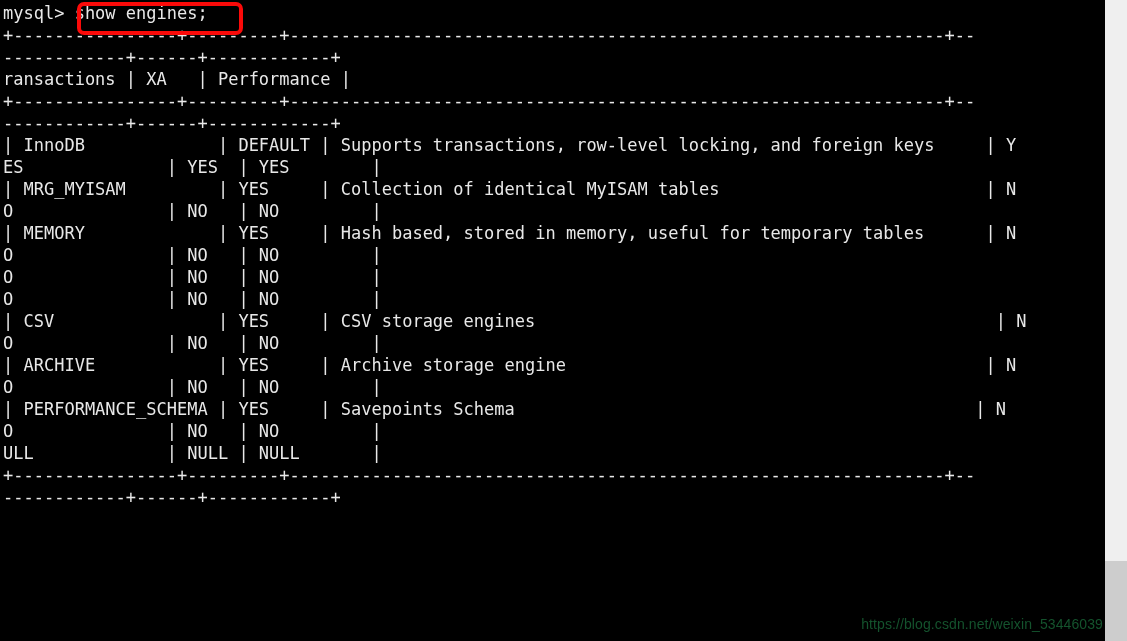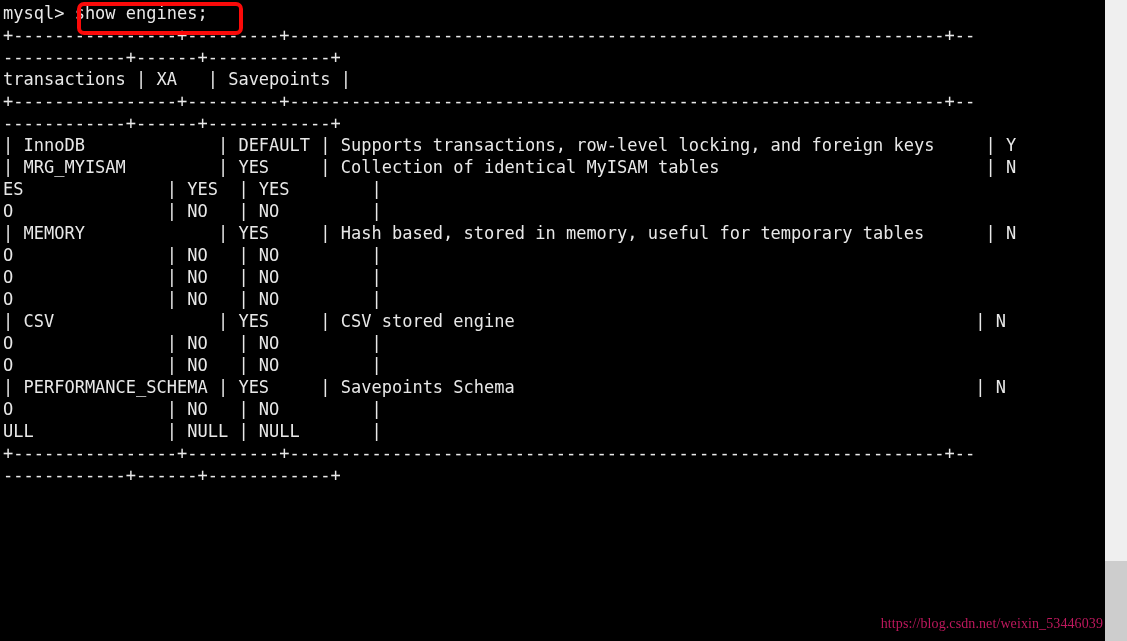--- a/index.html
+++ b/index.html
@@ -79,50 +79,51 @@
     border-radius: 7px;
     box-sizing: border-box;
     pointer-events: none;
   }
 
   
   #watermark {
     position: absolute;
     right: 24px;
     bottom: 9px;
-    font-family: Liberation Serif, serif;
+    font-family: Liberation Sans, sans-serif;
     font-size: 14px;
-    color: #be185d;
+    color: #14532d;
     white-space: nowrap;
     letter-spacing: 0.1px;
   }
 </style>
 </head>
 <body>
 
 <div id="screenshot">
 
   <div id="terminal">
     <div id="term-lines">
         <div class="term-line">mysql&gt; show engines;</div>
         <div class="term-line">+----------------+---------+----------------------------------------------------------------+--</div>
         <div class="term-line">------------+------+------------+</div>
-        <div class="term-line">transactions | XA   | Savepoints |</div>
+        <div class="term-line">ransactions | XA   | Performance |</div>
         <div class="term-line">+----------------+---------+----------------------------------------------------------------+--</div>
         <div class="term-line">------------+------+------------+</div>
         <div class="term-line">| InnoDB             | DEFAULT | Supports transactions, row-level locking, and foreign keys     | Y</div>
+        <div class="term-line">ES              | YES  | YES        |</div>
         <div class="term-line">| MRG_MYISAM         | YES     | Collection of identical MyISAM tables                          | N</div>
-        <div class="term-line">ES              | YES  | YES        |</div>
         <div class="term-line">O               | NO   | NO         |</div>
         <div class="term-line">| MEMORY             | YES     | Hash based, stored in memory, useful for temporary tables      | N</div>
         <div class="term-line">O               | NO   | NO         |</div>
         <div class="term-line">O               | NO   | NO         |</div>
         <div class="term-line">O               | NO   | NO         |</div>
-        <div class="term-line">| CSV                | YES     | CSV stored engine                                             | N</div>
+        <div class="term-line">| CSV                | YES     | CSV storage engines                                             | N</div>
         <div class="term-line">O               | NO   | NO         |</div>
+        <div class="term-line">| ARCHIVE            | YES     | Archive storage engine                                         | N</div>
         <div class="term-line">O               | NO   | NO         |</div>
         <div class="term-line">| PERFORMANCE_SCHEMA | YES     | Savepoints Schema                                             | N</div>
         <div class="term-line">O               | NO   | NO         |</div>
         <div class="term-line">ULL             | NULL | NULL       |</div>
         <div class="term-line">+----------------+---------+----------------------------------------------------------------+--</div>
         <div class="term-line">------------+------+------------+</div>
       </div>
     <div id="cmd-highlight"></div>
   </div>
 

